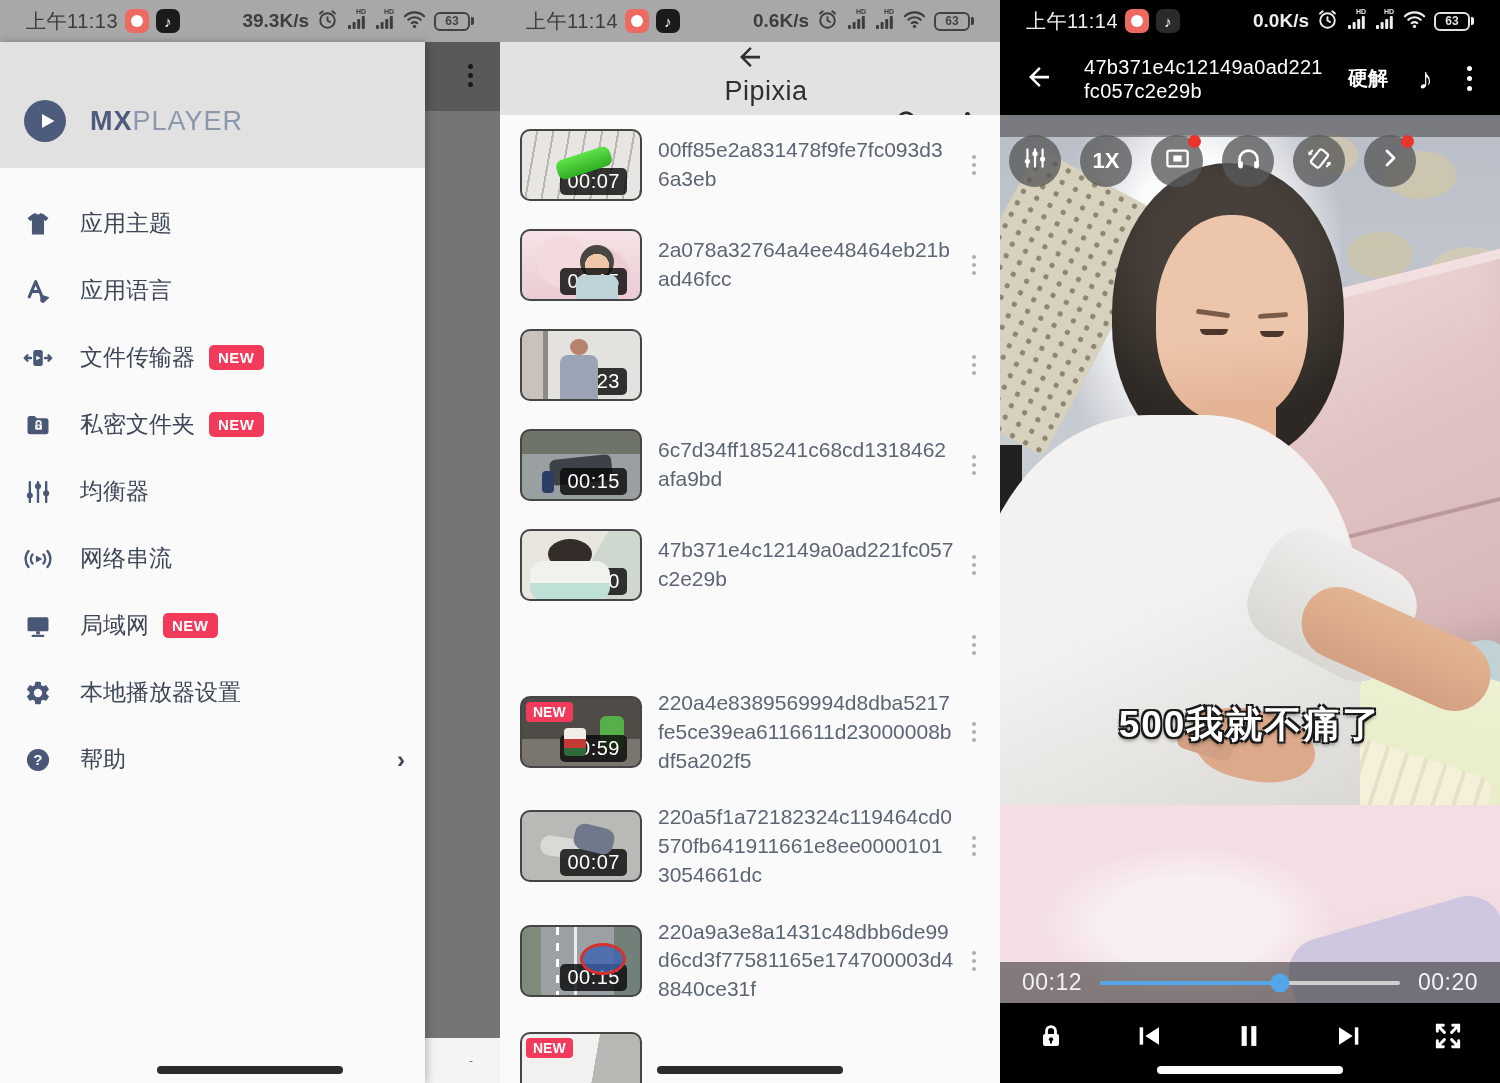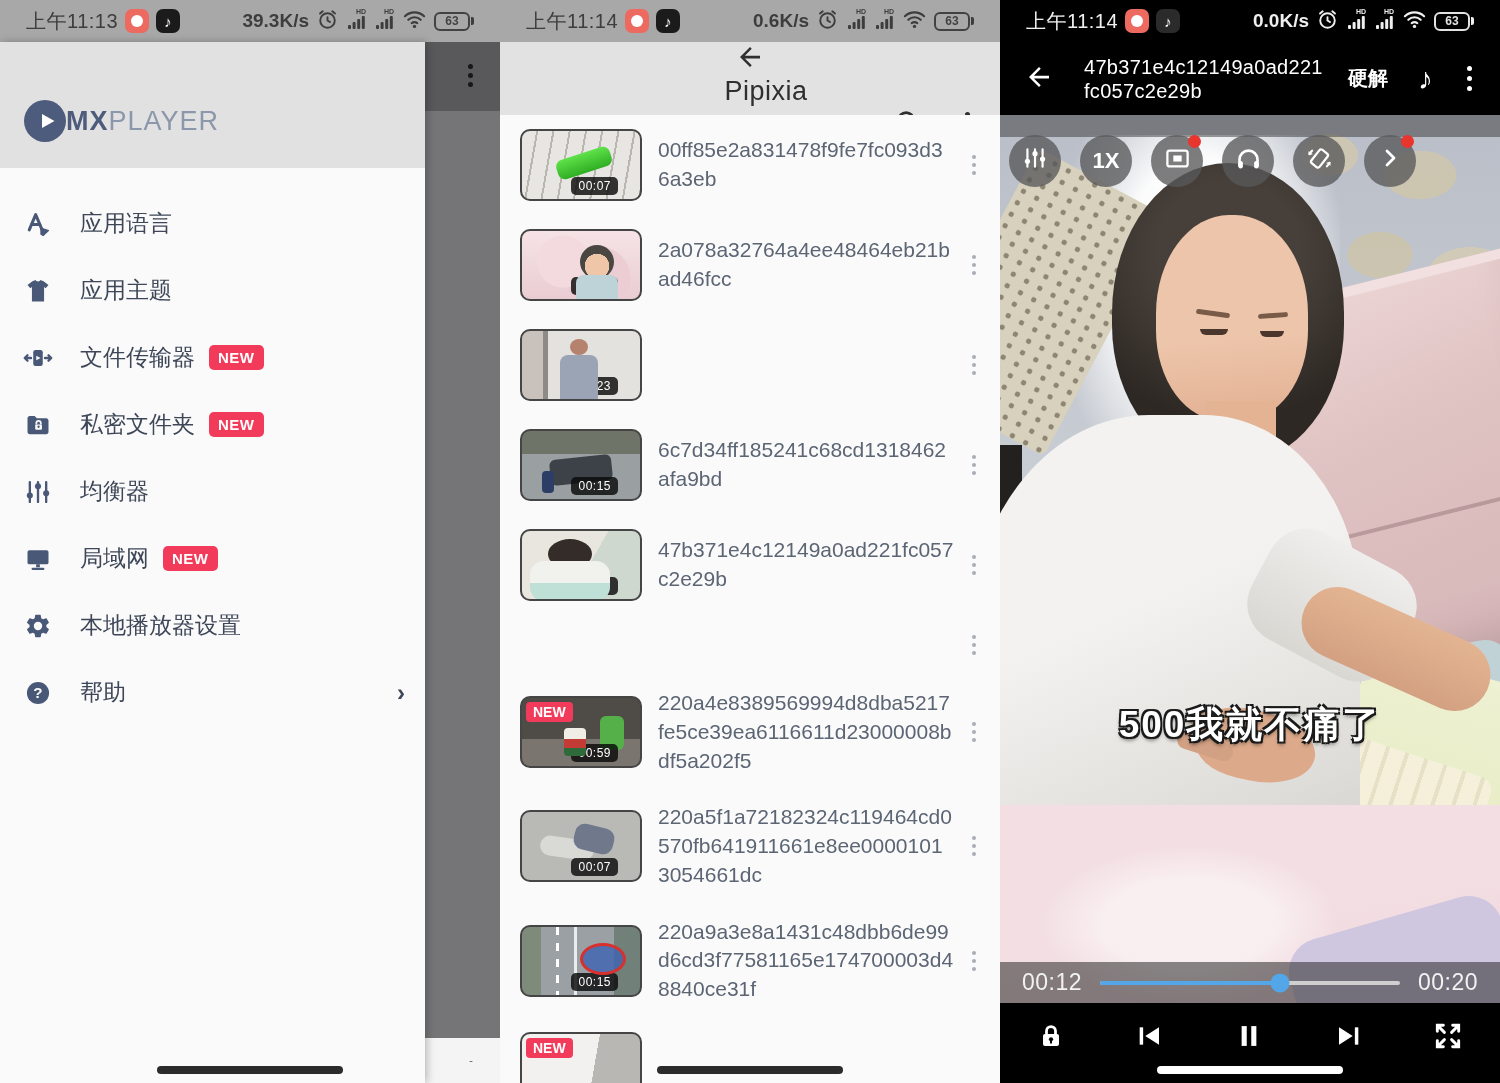--- a/index.html
+++ b/index.html
@@ -28,21 +28,21 @@
   
   .dim-strip { position:absolute; left:425px; top:42px; width:75px; height:1019px; background:#757477; }
   .dim-strip .dim-head { position:absolute; top:0; left:0; right:0; height:69px; background:#59585b; }
   .dim-dots { position:absolute; right:27px; top:22px; display:flex; flex-direction:column; gap:4px; }
   .dim-dots i { width:5px; height:5px; border-radius:50%; background:#171717; }
   .dim-dots.faint { top:1000px; }
   .dim-dots.faint i { background:#5e5e5e; width:4px; height:4px; }
   .dim-strip .dim-foot { position:absolute; bottom:0; left:0; right:0; height:23px; background:#f5f4f4; }
   .drawer { position:absolute; left:0; top:42px; width:425px; height:1041px; background:#fbfafa; box-shadow:2px 0 8px rgba(0,0,0,.25); }
   .drawer-header { height:126px; background:#e2e1e1; display:flex; align-items:flex-end; padding:0 0 26px 24px; }
-  .brand { display:flex; align-items:center; gap:0; }
+  .brand { display:flex; align-items:center; gap:24px; }
   .brand-circle { width:42px; height:42px; border-radius:50%; background:#4d5b7c; display:flex; align-items:center; justify-content:center; }
   .brand-circle svg { margin-left:3px; }
   .brand-text { font-size:27px; letter-spacing:1px; color:#4d5b7c; }
   .brand-text b { font-weight:bold; }
   .brand-text span { font-weight:normal; color:#8b97ab; }
   .menu { padding-top:22px; }
   .menu-item { height:67px; display:flex; align-items:center; padding:0 20px 0 23px; cursor:pointer; }
   .menu-icon { width:30px; height:30px; color:#4a5878; flex:0 0 30px; display:flex; align-items:center; justify-content:center; }
   .menu-label { margin-left:27px; font-size:23px; color:#3d4758; }
   .badge-new { margin-left:14px; background:#f23b5a; color:#fff; font-size:15px; font-weight:bold; padding:4px 9px; border-radius:5px; letter-spacing:.5px; }
@@ -51,21 +51,21 @@
   .home-dark { background:#2b2b2b; }
   .home-light { background:#fff; }
 
   
   .appbar { position:absolute; top:42px; left:0; right:0; height:73px; background:#e3e2e2; display:flex; align-items:center; padding:0 26px; color:#2f2f2f;flex-direction:column; }
   .appbar-title { font-size:27px; margin-left:32px; letter-spacing:.5px; }
   .appbar-actions { margin-left:auto; display:flex; align-items:center; gap:38px; }
   .file-list { position:absolute; top:115px; left:0; right:0; bottom:0; overflow:hidden; background:#fbfafa; }
   .file-row { display:flex; align-items:center; padding:14px 18px 14px 20px; }
   .thumb { position:relative; width:122px; height:72px; border-radius:10px; border:2px solid #454545; flex:0 0 122px; overflow:hidden; }
-  .thumb .dur { position:absolute; right:22px; bottom:4px; background:rgba(10,10,10,.82); color:#fff; font-size:12px; padding:2px 7px; border-radius:5px; letter-spacing:.5px; }
+  .thumb .dur { position:absolute; right:13px; bottom:4px; background:rgba(10,10,10,.82); color:#fff; font-size:20px; padding:2px 7px; border-radius:5px; letter-spacing:.5px; }
   .thumb .tnew { position:absolute; left:4px; top:4px; background:#f23b5a; color:#fff; font-size:14px; font-weight:bold; padding:2px 7px; border-radius:4px; }
   .file-name { width:296px; margin-left:16px; font-size:21px; color:#5b6574; line-height:1.37; word-break:break-all; }
   .row-dots { margin-left:auto; display:flex; flex-direction:column; gap:4px; padding:6px; }
   .row-dots i { width:4px; height:4px; border-radius:50%; background:#a7adb5; }
 
   
   .thumb-green { background:repeating-linear-gradient(100deg,#e8e6e2 0 14px,#b9b6b0 14px 16px), #dedcd8; }
   .thumb-green::after { content:""; position:absolute; left:34px; top:22px; width:56px; height:20px; border-radius:7px; background:linear-gradient(#5fe24a,#2fae23); transform:rotate(-18deg); }
   .thumb-meat { background:radial-gradient(circle at 35% 45%, #f3dade 0 30%, transparent 31%), radial-gradient(circle at 65% 70%, #eccdd3 0 35%, transparent 36%), linear-gradient(#f6e3e6,#e9cdd2); }
   .thumb-meat::before { content:""; position:absolute; right:26px; top:14px; width:34px; height:34px; border-radius:50%; background:radial-gradient(circle at 50% 62%, #f0c6a8 0 45%, transparent 46%), #4a4742; }
@@ -228,35 +228,35 @@
             <svg width="20" height="20" viewBox="0 0 24 24">
                 <path d="M6 3.5l15 8.5-15 8.5z" fill="#fff"></path>
               </svg>
           </span>
           <span class="brand-text"><b>MX</b><span>PLAYER</span></span>
         </div>
       </div>
       <div class="menu">
           <div class="menu-item">
             <span class="menu-icon">
+              <svg width="28" height="28" viewBox="0 0 24 24" fill="currentColor">
+                <path d="M7.2 3.6 10 2.6c0 1.6 4 1.6 4-.02l2.8 1.02L21 6.8l-2.4 2.8-1.4-1V21H6.8V8.6l-1.4 1L3 6.8z"></path>
+              </svg>
+            </span>
+            <span class="menu-label">应用主题</span>
+          </div>
+          <div class="menu-item">
+            <span class="menu-icon">
               <svg width="28" height="28" viewBox="0 0 24 24" fill="none" stroke="currentColor" stroke-width="2.6" stroke-linecap="round" stroke-linejoin="round">
                 <path d="M4.5 17 10 4l5.5 13"></path>
                 <path d="M6.6 12.5h6.8"></path>
                 <path d="M14.5 15.5l6.5 2.2-4.6 4.2-1.9-1.2z" fill="currentColor" stroke-width="1"></path>
               </svg>
             </span>
             <span class="menu-label">应用语言</span>
-          </div>
-          <div class="menu-item">
-            <span class="menu-icon">
-              <svg width="28" height="28" viewBox="0 0 24 24" fill="currentColor">
-                <path d="M7.2 3.6 10 2.6c0 1.6 4 1.6 4-.02l2.8 1.02L21 6.8l-2.4 2.8-1.4-1V21H6.8V8.6l-1.4 1L3 6.8z"></path>
-              </svg>
-            </span>
-            <span class="menu-label">应用主题</span>
           </div>
           <div class="menu-item">
             <span class="menu-icon">
               <svg width="30" height="30" viewBox="0 0 24 24">
                 <rect x="8.2" y="5.6" width="7.6" height="12.8" rx="1.8" fill="currentColor"></rect>
                 <path d="M10.6 10.2l3.4 1.8-3.4 1.8z" fill="#fbfafa"></path>
                 <path d="M6.4 12H1.8m1.8-2.2L1.4 12l2.2 2.2M17.6 12h4.6m-1.8-2.2L22.6 12l-2.2 2.2" stroke="currentColor" stroke-width="1.9" fill="none" stroke-linecap="round" stroke-linejoin="round"></path>
               </svg>
             </span>
             <span class="menu-label">文件传输器</span>
@@ -277,20 +277,29 @@
           <div class="menu-item">
             <span class="menu-icon">
               <svg width="28" height="28" viewBox="0 0 24 24" stroke="currentColor" stroke-linecap="round">
                 <path d="M5 3.5v17M12 3.5v17M19 3.5v17" stroke-width="2"></path>
                 <circle cx="5" cy="15" r="2.6" fill="currentColor" stroke="none"></circle>
                 <circle cx="12" cy="7" r="2.6" fill="currentColor" stroke="none"></circle>
                 <circle cx="19" cy="13" r="2.6" fill="currentColor" stroke="none"></circle>
               </svg>
             </span>
             <span class="menu-label">均衡器</span>
+          </div>
+          <div class="menu-item">
+            <span class="menu-icon">
+              <svg width="30" height="30" viewBox="0 0 24 24" fill="none" stroke="currentColor" stroke-width="1.9" stroke-linecap="round">
+                <path d="M7.6 8.4a5.6 5.6 0 0 0 0 7.2M4.4 5.6a10 10 0 0 0 0 12.8M16.4 8.4a5.6 5.6 0 0 1 0 7.2M19.6 5.6a10 10 0 0 1 0 12.8"></path>
+                <path d="M10.3 9.2l5.2 2.8-5.2 2.8z" fill="currentColor" stroke="none"></path>
+              </svg>
+            </span>
+            <span class="menu-label">网络串流</span>
           </div>
           <div class="menu-item">
             <span class="menu-icon">
               <svg width="28" height="28" viewBox="0 0 24 24" fill="currentColor">
                 <rect x="3" y="4.5" width="18" height="12" rx="1.6"></rect>
                 <rect x="10.4" y="16.5" width="3.2" height="2.6"></rect>
                 <rect x="6.5" y="19.4" width="11" height="2" rx="1"></rect>
               </svg>
             </span>
             <span class="menu-label">局域网</span>

